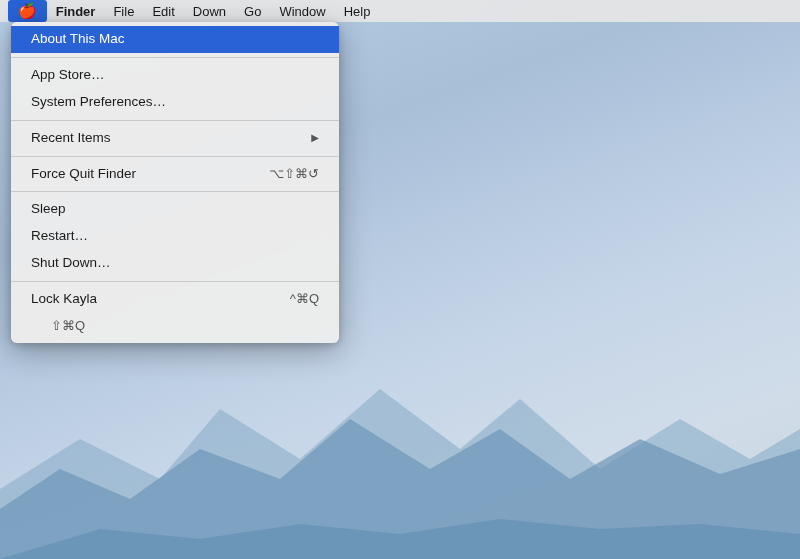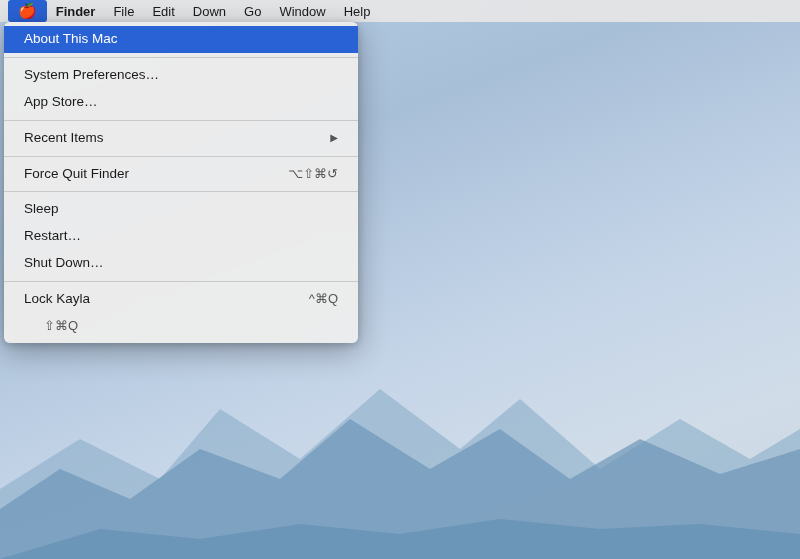--- a/index.html
+++ b/index.html
@@ -58,22 +58,22 @@
     }
 
     .menubar-item.finder-label {
       font-weight: 600;
     }
 
     
     .dropdown-menu {
       position: absolute;
       top: 22px;
-      left: 4px;
-      width: 354px;
+      left: 11px;
+      width: 328px;
       background: rgba(236, 236, 236, 0.97);
       backdrop-filter: blur(20px);
       border-radius: 6px;
       box-shadow: 0 8px 30px rgba(0,0,0,0.3), 0 2px 8px rgba(0,0,0,0.2);
       padding: 4px 0;
       z-index: 200;
     }
 
     .menu-item {
       padding: 4px 20px;
@@ -167,24 +167,24 @@
 
   <div class="dropdown-menu">
 
     <div class="menu-item highlighted">
       <span>About This Mac</span>
     </div>
 
     <div class="menu-separator"></div>
 
     <div class="menu-item">
+      <span>App Store…</span>
+    </div>
+    <div class="menu-item">
       <span>System Preferences…</span>
-    </div>
-    <div class="menu-item">
-      <span>App Store…</span>
     </div>
 
     <div class="menu-separator"></div>
 
     <div class="menu-item">
       <span>Recent Items</span>
       <span class="menu-item-arrow">▶</span>
     </div>
 
     <div class="menu-separator"></div>

